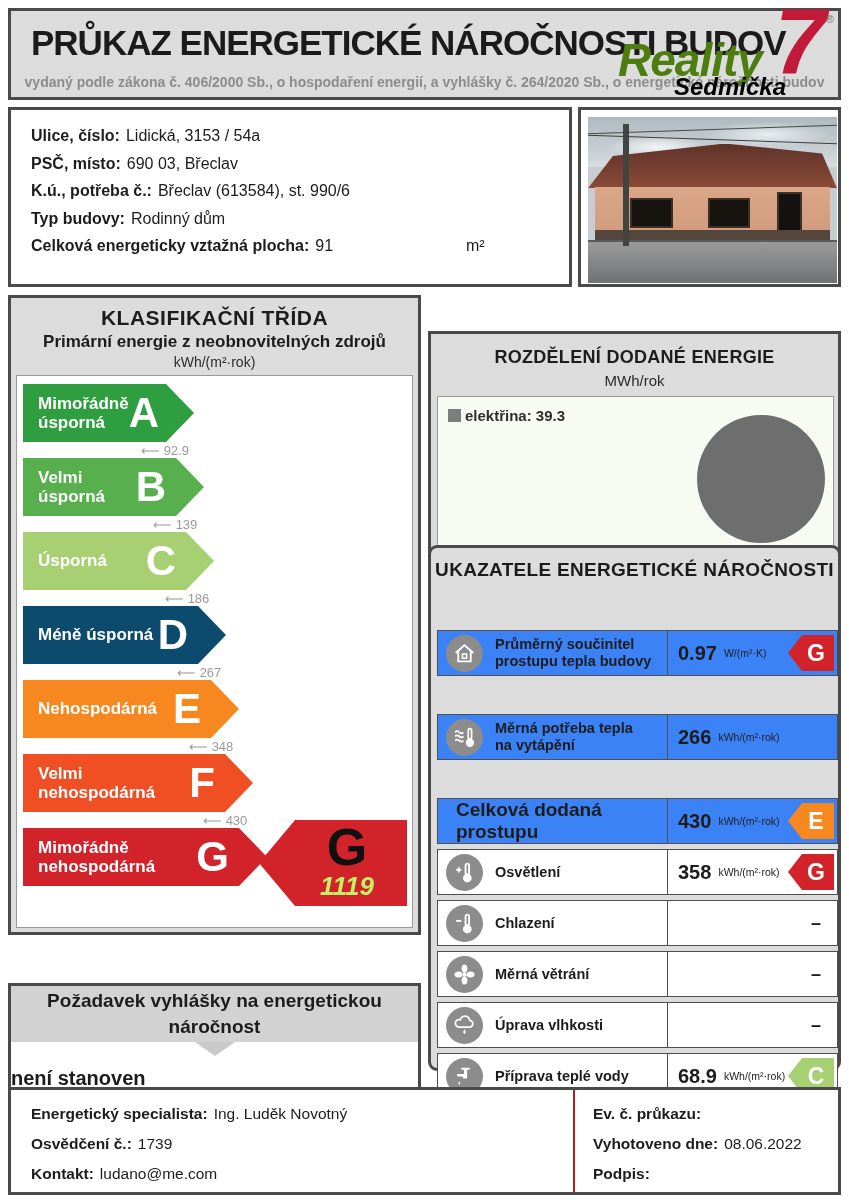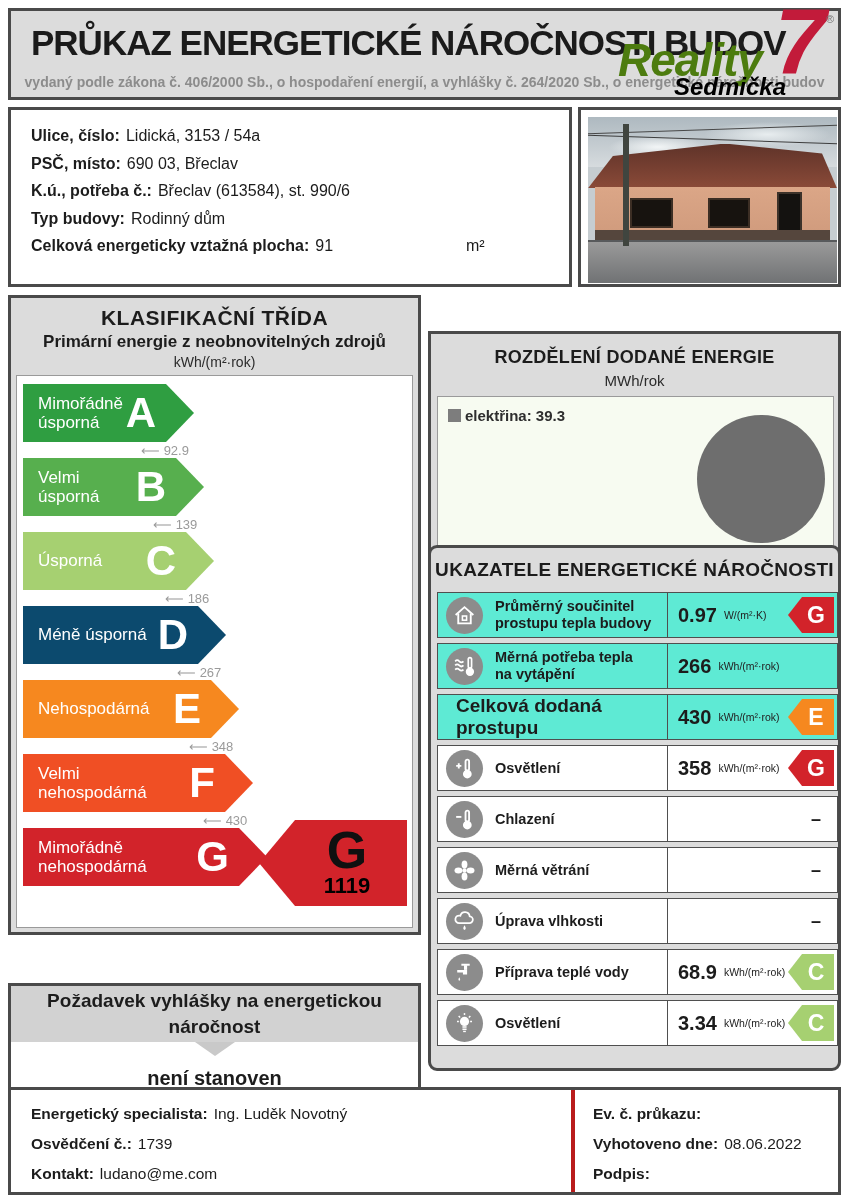--- a/index.html
+++ b/index.html
@@ -50,77 +50,77 @@
 
   
   .class-panel{left:8px;top:295px;width:413px;height:640px;background:#dcdcdc;}
   .cp-title{position:absolute;top:8px;width:100%;text-align:center;font-size:21px;font-weight:bold;letter-spacing:0.5px;}
   .cp-sub{position:absolute;top:34px;width:100%;text-align:center;font-size:17px;font-weight:bold;}
   .cp-unit{position:absolute;top:56px;width:100%;text-align:center;font-size:14px;color:#2b2b2b;}
   .scale-box{position:absolute;left:5px;top:77px;width:397px;height:553px;background:#fff;
              border:1px solid #9a9a9a;box-sizing:border-box;padding:8px 0 0 6px;}
   .bar{display:flex;align-items:center;height:58px;color:#fff;
        clip-path:polygon(0 0,calc(100% - 28px) 0,100% 50%,calc(100% - 28px) 100%,0 100%);}
-  .bar-label{padding-left:15px;font-weight:normal;font-size:17px;line-height:1.12;white-space:pre-line;flex:1;}
+  .bar-label{padding-left:15px;font-weight:bold;font-size:17px;line-height:1.12;white-space:pre-line;flex:1;}
   .bar-letter{font-size:42px;font-weight:bold;margin-right:38px;line-height:1;}
   .bar-0{width:171px;} .bar-1{width:181px;} .bar-2{width:191px;} .bar-3{width:203px;}
   .bar-4{width:216px;} .bar-5{width:230px;} .bar-6{width:244px;}
   .thr{height:16px;display:flex;align-items:center;gap:6px;color:#9a9a9a;font-size:13px;}
   .thr-arrow{letter-spacing:-2px;}
   .thr-0{margin-left:118px;} .thr-1{margin-left:130px;} .thr-2{margin-left:142px;}
   .thr-3{margin-left:154px;} .thr-4{margin-left:166px;} .thr-5{margin-left:180px;}
   .rating-arrow{position:absolute;right:5px;top:444px;width:148px;height:86px;
                 clip-path:polygon(0 50%,36px 0,100% 0,100% 100%,36px 100%);
                 display:flex;flex-direction:column;align-items:center;justify-content:center;padding-left:28px;box-sizing:border-box;}
   .rating-letter{font-size:52px;font-weight:bold;color:#101010;line-height:0.9;}
-  .rating-value{font-size:22px;font-weight:bold;color:#000000;}
+  .rating-value{font-size:26px;font-weight:bold;color:#bef264;font-style:italic;}
 
   
   .req-box{left:8px;top:941px;width:413px;height:120px;background:#fff;margin-top:42px;}
   .req-head{position:relative;height:56px;background:#d2d2d2;display:flex;align-items:center;justify-content:center;
             text-align:center;font-size:19px;font-weight:bold;white-space:pre-line;line-height:1.35;}
   .req-tri{position:absolute;left:50%;top:56px;transform:translateX(-50%);width:0;height:0;
            border-left:20px solid transparent;border-right:20px solid transparent;border-top:14px solid #c9c9c9;}
-  .req-value{margin-top:25px;text-align:center;font-size:20px;font-weight:bold;}
+  .req-value{margin-top:25px;font-size:20px;font-weight:bold;}
 
   
   .pie-panel{left:428px;top:295px;width:413px;height:240px;background:#dcdcdc;margin-top:36px;}
   .pp-title{position:absolute;top:13px;width:100%;text-align:center;font-size:18px;font-weight:bold;letter-spacing:0.3px;}
   .pp-unit{position:absolute;top:38px;width:100%;text-align:center;font-size:15px;color:#2b2b2b;}
   .pie-box{position:absolute;left:6px;top:62px;width:397px;height:166px;background:#f7fbf1;
            border:1px solid #9a9a9a;box-sizing:border-box;}
   .legend{position:absolute;left:10px;top:10px;display:flex;align-items:center;gap:4px;font-size:15px;font-weight:bold;color:#2e2e2e;}
   .legend-swatch{width:13px;height:13px;background:#7d7d7d;}
   .pie-circle{position:absolute;right:8px;top:18px;width:128px;height:128px;border-radius:50%;background:#6e6e6e;}
 
   
   .table-panel{left:428px;top:545px;width:413px;height:526px;background:#dcdcdc;border-radius:9px;}
   .tp-title{position:absolute;top:11px;width:100%;text-align:center;font-size:19px;font-weight:bold;letter-spacing:0.3px;}
   .rows{position:absolute;left:6px;top:44px;width:401px;}
   .irow{display:flex;height:46px;margin-bottom:5px;background:#fff;border:1px solid #4f4f4f;box-sizing:border-box;}
-  .irow.gray{background:#5eead4;}
+  .irow.gray{background:#3b82f6;margin-top:38px;}
   .ir-left{flex:1;display:flex;align-items:center;gap:12px;padding-left:8px;min-width:0;}
   .icon-circle{width:37px;height:37px;border-radius:50%;background:#8c8c8c;flex:none;
                display:flex;align-items:center;justify-content:center;}
   .icon-circle svg{width:25px;height:25px;}
   .ir-label{font-weight:bold;font-size:14.5px;line-height:1.15;white-space:pre-line;}
   .irow.total .ir-label{font-size:19px;padding-left:10px;}
   .ir-right{width:170px;border-left:1px solid #4f4f4f;display:flex;align-items:center;
             padding-left:10px;box-sizing:border-box;}
   .ir-value{font-size:20px;font-weight:bold;}
   .ir-unit{font-size:10.5px;margin-left:7px;color:#222;}
   .badge{width:46px;height:36px;margin-left:auto;margin-right:3px;
          clip-path:polygon(0 50%,14px 0,100% 0,100% 100%,14px 100%);
          display:flex;align-items:center;justify-content:center;padding-left:10px;box-sizing:border-box;
          color:#fff;font-size:23px;font-weight:bold;}
   .dash{margin-left:auto;margin-right:16px;font-size:18px;font-weight:bold;}
 
   
   .footer{left:8px;top:1087px;width:833px;height:108px;background:#fff;display:flex;}
-  .f-left{width:564px;border-right:4px solid #b91c1c;padding:15px 0 0 20px;box-sizing:border-box;}
+  .f-left{width:564px;border-right:2px solid #b91c1c;padding:15px 0 0 20px;box-sizing:border-box;}
   .f-right{flex:1;padding:15px 0 0 18px;}
   .f-row{margin-bottom:12px;font-size:15.5px;}
   .f-label{font-weight:bold;margin-right:6px;}
 </style>
 </head>
 <body>
 
 <div class="page">
 
   <div class="panel title-band">

